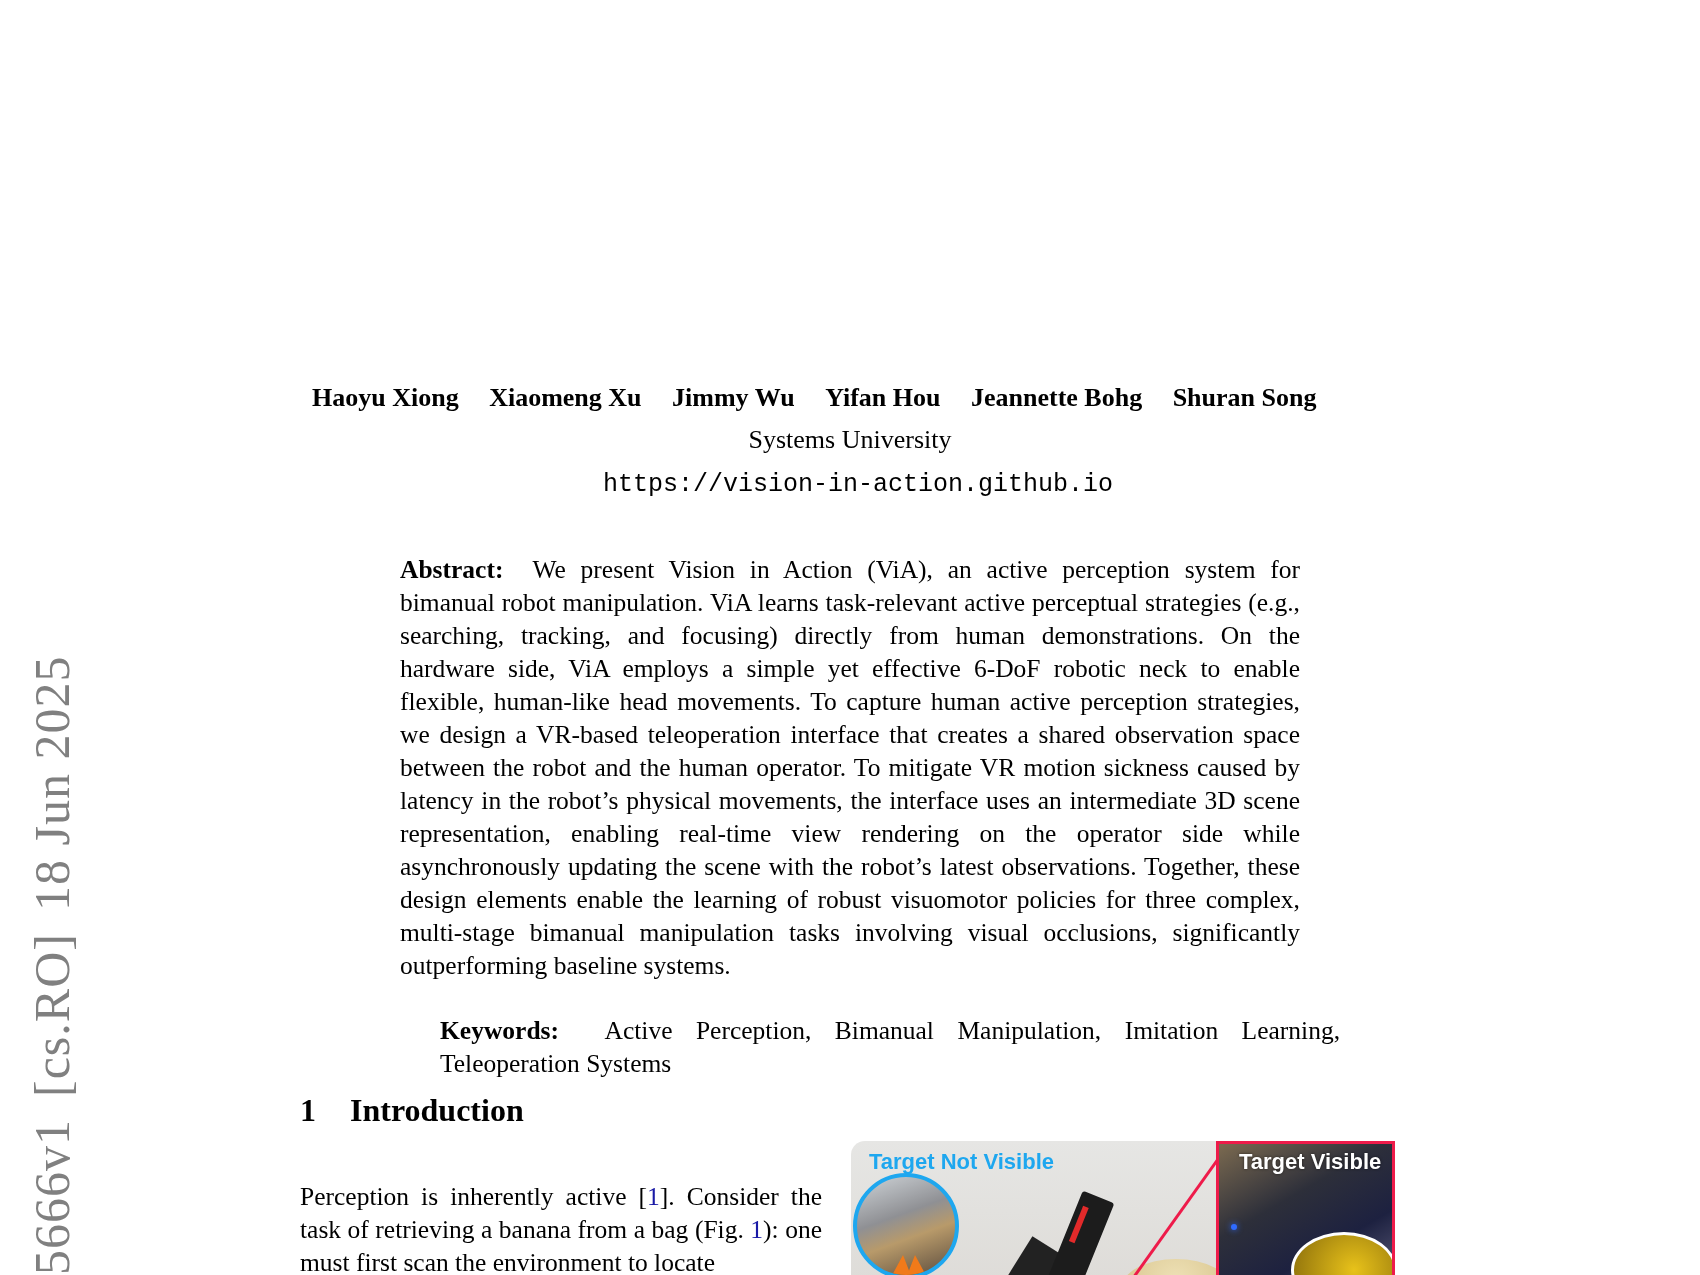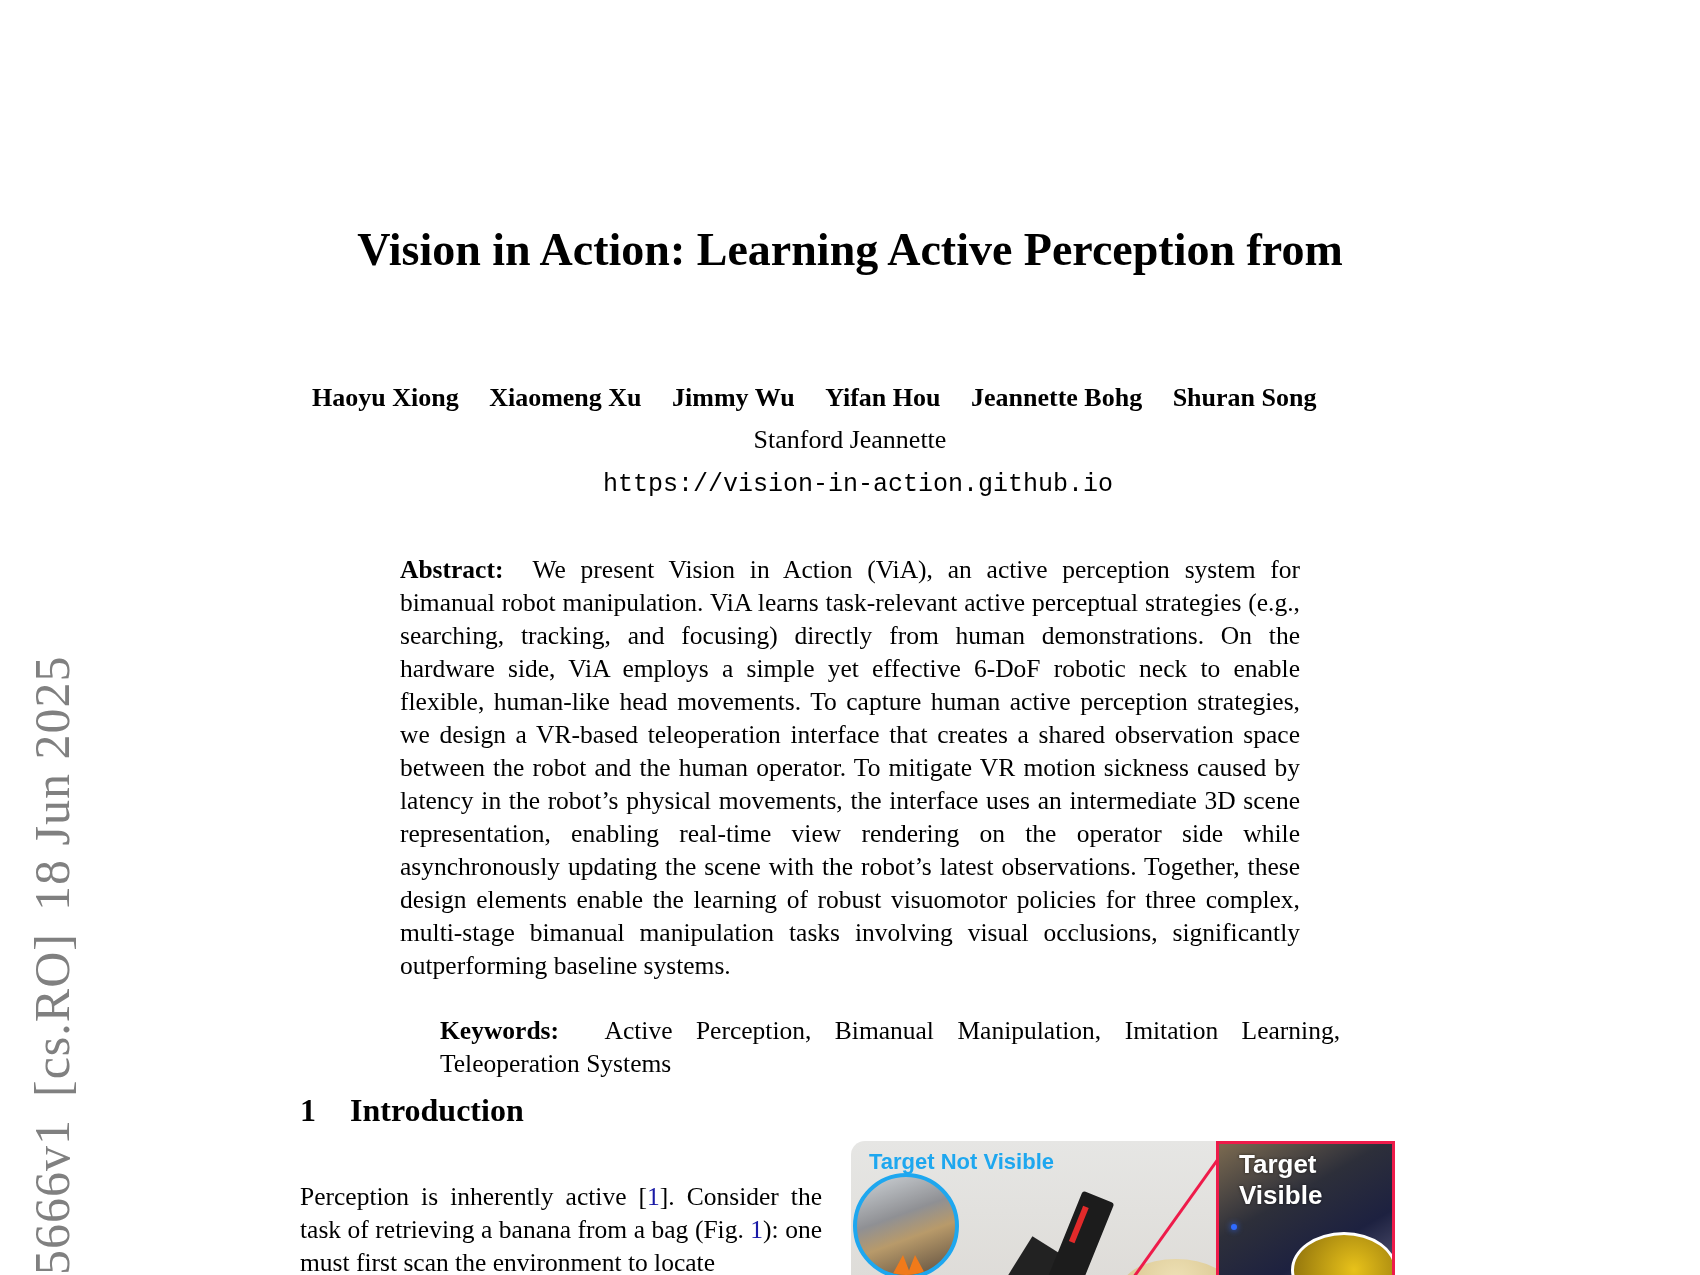--- a/index.html
+++ b/index.html
@@ -92,53 +92,52 @@
     position: absolute; left: 250px; top: 0; width: 130px; height: 140px;
   }
   .fig-right {
     position: absolute; left: 365px; top: 0; width: 179px; height: 140px;
     border: 3px solid #ee1b4a; border-bottom: none; box-sizing: border-box;
     background: linear-gradient(150deg, #7b6a50 0%, #2d2f3a 40%, #1d2140 70%, #5a5a78 100%);
     overflow: hidden;
   }
   .fig-label-vis {
     position: absolute; left: 20px; top: 5px; font-family: "Liberation Sans", sans-serif;
-    font-weight: bold; font-size: 26px; color: #ffffff; text-shadow: 0 0 3px rgba(0,0,0,0.6);
+    font-weight: bold; font-size: 22px; color: #ffffff; text-shadow: 0 0 3px rgba(0,0,0,0.6);
   }
   .banana {
     position: absolute; left: 72px; top: 88px; width: 100px; height: 70px;
     border-radius: 50%; border: 3px solid #fff;
     background: radial-gradient(circle at 60% 50%, #e8c21a, #8a6d0b);
   }
   .blue-dot {
     position: absolute; left: 12px; top: 80px; width: 6px; height: 6px; border-radius: 50%;
     background: #2f6bff; box-shadow: 0 0 6px #2f6bff;
   }
 </style>
 </head>
 <body>
 
 <div class="side-stamp">
   <span>5666v1</span><span>[cs.RO]</span><span>18 Jun 2025</span>
 </div>
 
 <div class="title">
-  <div>Vision in Action: Learning Active Perception from</div>
 </div>
 
 <div class="authors">
   <span>Haoyu Xiong</span>
   <span>Xiaomeng Xu</span>
   <span>Jimmy Wu</span>
   <span>Yifan Hou</span>
   <span>Jeannette Bohg</span>
   <span>Shuran Song</span>
 </div>
 
-<div class="affil">Stanford Jeannette</div>
+<div class="affil">Systems University</div>
 
 <div class="url">https://vision-in-action.github.io</div>
 
 <div class="abstract">
   <b>Abstract:</b>&nbsp;
   <span>We present Vision in Action (ViA), an active perception system for bimanual robot manipulation.  ViA learns task-relevant active perceptual strate­gies (e.g., searching, tracking, and focusing) directly from human demonstrations. On the hardware side, ViA employs a simple yet effective 6-DoF robotic neck to enable flexible, human-like head movements.  To capture human active percep­tion strategies, we design a VR-based teleoperation interface that creates a shared observation space between the robot and the human operator. To mitigate VR mo­tion sickness caused by latency in the robot’s physical movements, the interface uses an intermediate 3D scene representation, enabling real-time view rendering on the operator side while asynchronously updating the scene with the robot’s lat­est observations.  Together, these design elements enable the learning of robust visuomotor policies for three complex, multi-stage bimanual manipulation tasks involving visual occlusions, significantly outperforming baseline systems.</span>
 </div>
 
 <div class="keywords">
   <b>Keywords:</b>&nbsp;

